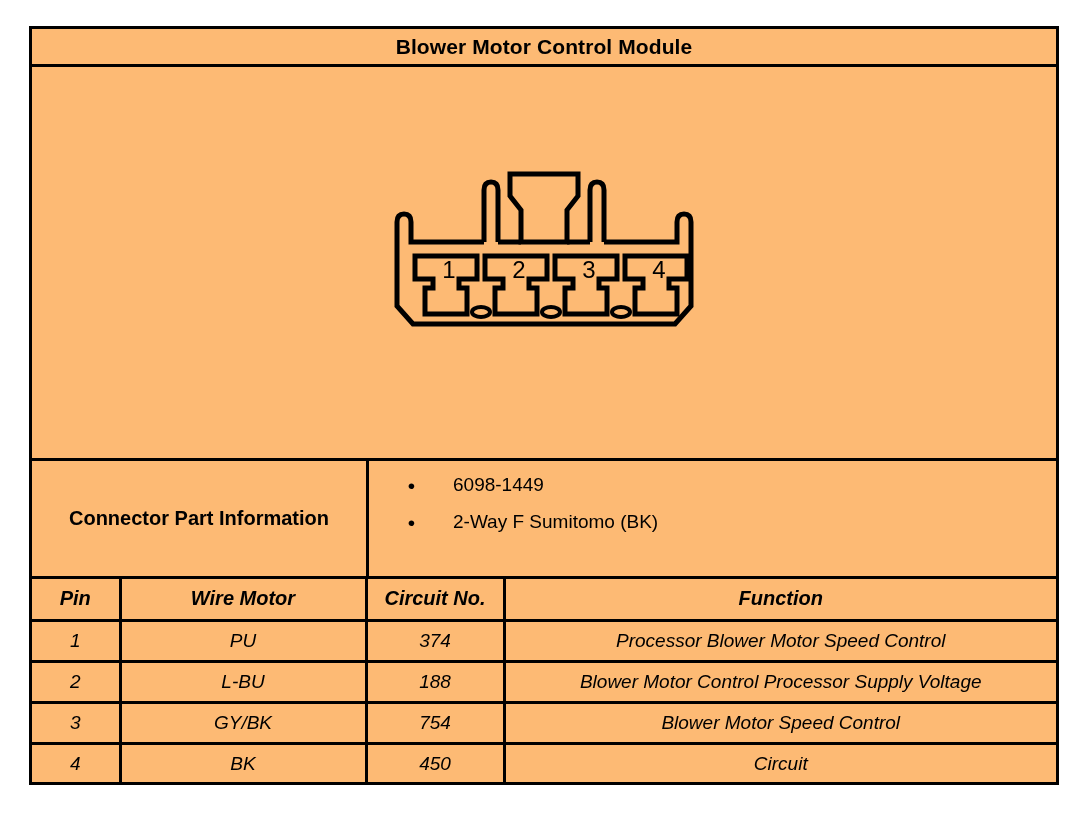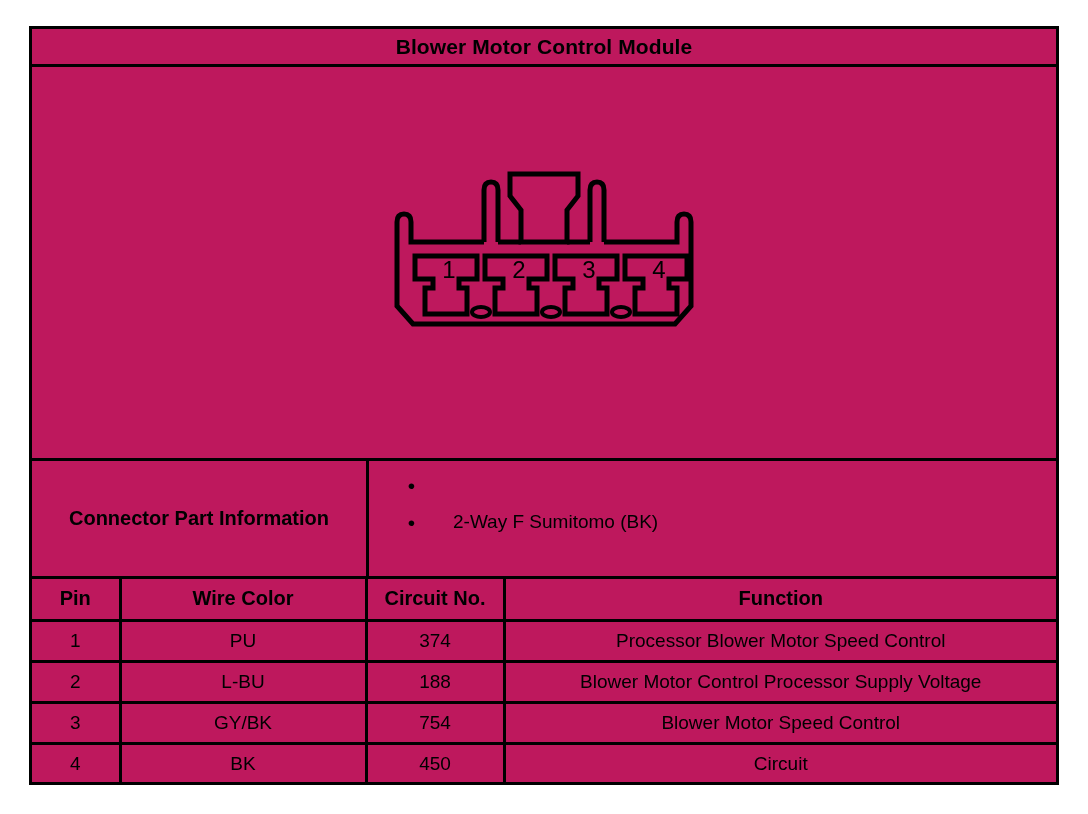--- a/index.html
+++ b/index.html
@@ -17,21 +17,21 @@
   }
 
   #sheet {
     position: absolute;
     left: 29px;
     top: 26px;
     width: 1030px;
     height: 759px;
     box-sizing: border-box;
     border: 3px solid #000;
-    background: #be185d;
+    background: #fdba74;
   }
 
   
   .title-row {
     height: 38px;
     box-sizing: border-box;
     border-bottom: 3px solid #000;
     display: flex;
     align-items: center;
     justify-content: center;
@@ -117,20 +117,21 @@
     border: 3px solid #000;
     height: 41px;
     box-sizing: border-box;
     font-size: 19px;
     font-weight: normal;
     padding: 0 0;
     text-align: center;
     vertical-align: middle;
     overflow: hidden;
     white-space: nowrap;
+    font-style: italic;
   }
   .pintable tr:first-child th {
     border-top: none;
   }
   .pintable tr:last-child td {
     border-bottom: none;
   }
   .pintable td:first-child, .pintable th:first-child {
     border-left: none;
   }
@@ -204,33 +205,34 @@
     </div>
   </div>
 
   <div class="cpi-row">
     <div class="cpi-label">
       <span class="cpi-label-text">Connector Part Information</span>
     </div>
     <div class="cpi-values">
       <div class="cpi-item">
         <span class="cpi-bullet">•</span>
+        <span class="cpi-item-text">6098-1449</span>
       </div>
       <div class="cpi-item">
         <span class="cpi-bullet">•</span>
         <span class="cpi-item-text">2-Way F Sumitomo (BK)</span>
       </div>
     </div>
   </div>
 
   <table class="pintable">
     <thead>
       <tr>
         <th class="col-pin">Pin</th>
-        <th class="col-wire">Wire Color</th>
+        <th class="col-wire">Wire Motor</th>
         <th class="col-ckt">Circuit No.</th>
         <th class="col-func">Function</th>
       </tr>
     </thead>
     <tbody>
       <tr>
         <td class="col-pin">1</td>
         <td class="col-wire">PU</td>
         <td class="col-ckt">374</td>
         <td class="col-func func-cell">Processor Blower Motor Speed Control</td>

